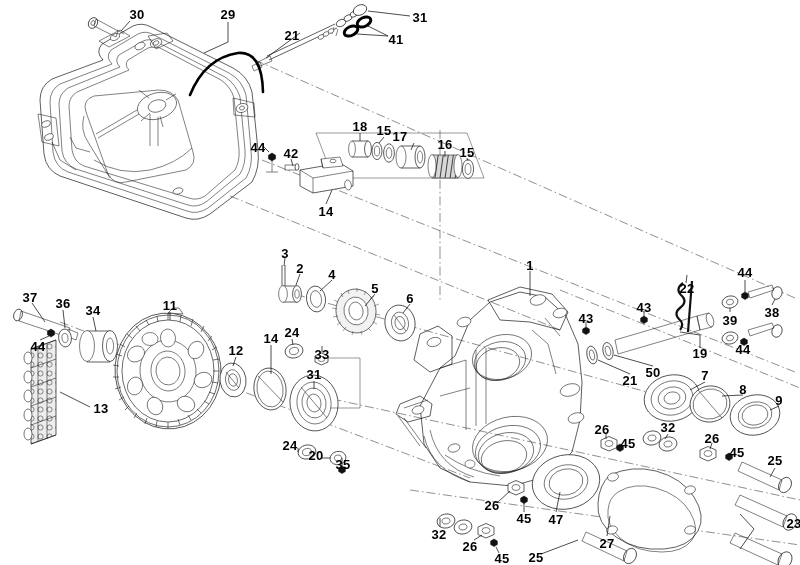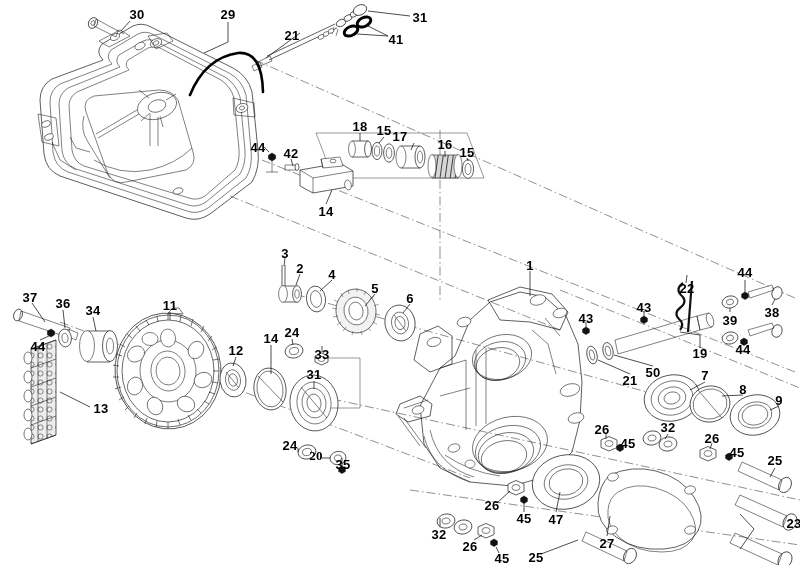--- a/index.html
+++ b/index.html
@@ -679,21 +679,21 @@
   <div class="lbl" style="left:271px;top:338px;">14</div>
   <div class="lbl" style="left:314px;top:374px;">31</div>
   <div class="lbl" style="left:101px;top:408px;">13</div>
   <div class="lbl" style="left:668px;top:427px;">32</div>
   <div class="lbl" style="left:602px;top:429px;">26</div>
   <div class="lbl" style="left:628px;top:443px;">45</div>
   <div class="lbl" style="left:712px;top:438px;">26</div>
   <div class="lbl" style="left:737px;top:452px;">45</div>
   <div class="lbl" style="left:775px;top:460px;">25</div>
   <div class="lbl" style="left:290px;top:445px;">24</div>
-  <div class="lbl" style="left:316px;top:455px;font-family:Liberation Serif, serif;">20</div>
+  <div class="lbl" style="left:316px;top:455px;">20</div>
   <div class="lbl" style="left:343px;top:464px;">35</div>
   <div class="lbl" style="left:492px;top:505px;">26</div>
   <div class="lbl" style="left:524px;top:518px;">45</div>
   <div class="lbl" style="left:556px;top:519px;">47</div>
   <div class="lbl" style="left:607px;top:543px;">27</div>
   <div class="lbl" style="left:754px;top:523px;margin-left:40px;">23</div>
   <div class="lbl" style="left:439px;top:534px;">32</div>
   <div class="lbl" style="left:470px;top:546px;">26</div>
   <div class="lbl" style="left:502px;top:558px;">45</div>
   <div class="lbl" style="left:536px;top:557px;">25</div>

